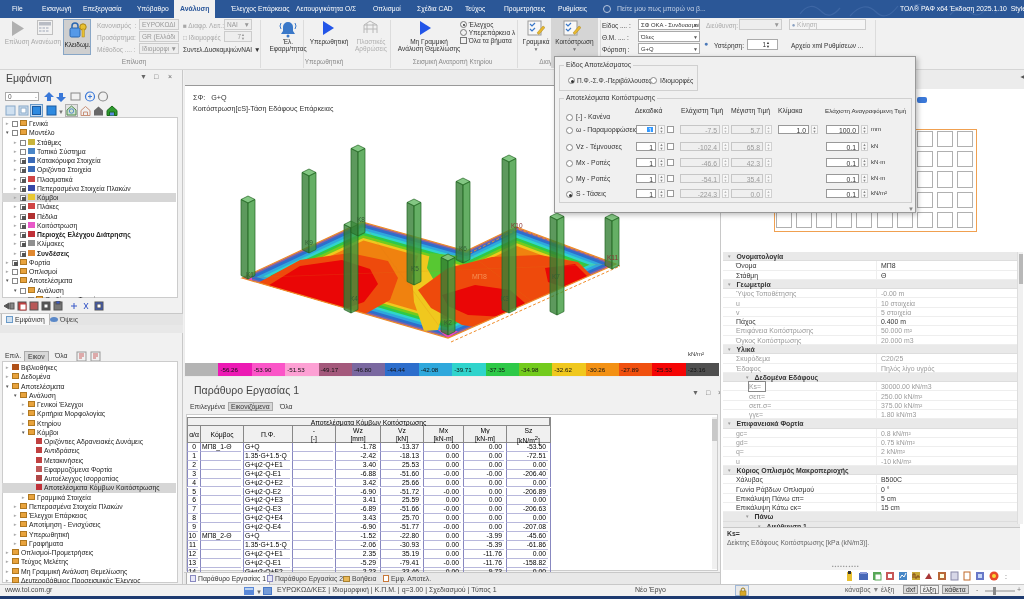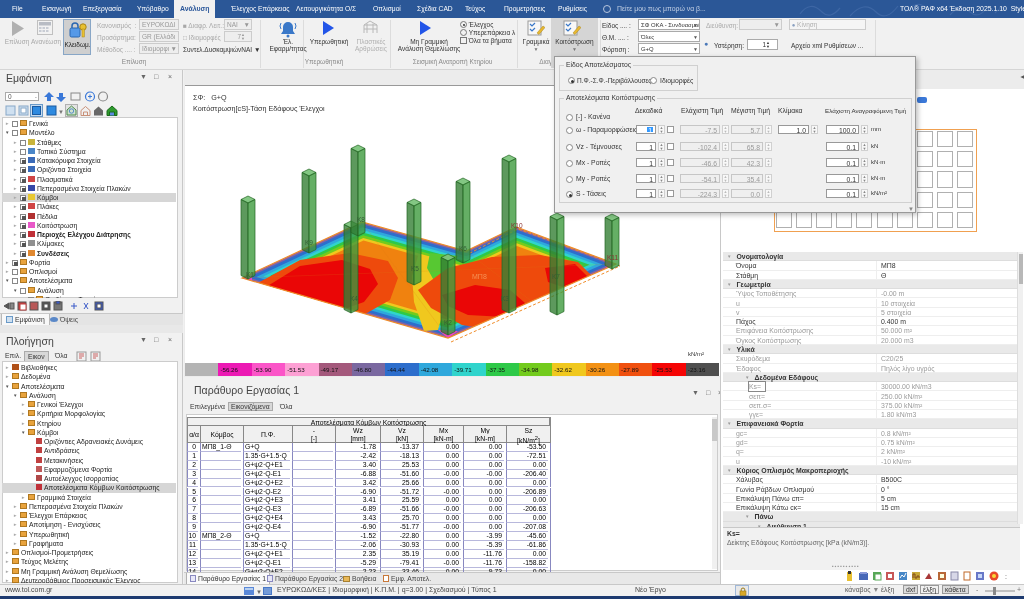--- a/index.html
+++ b/index.html
@@ -239,26 +239,20 @@
       </g>
   </svg>
 
   <div class="abs" style="left:0;top:243px;width:183px;height:12px;background:#e4e4e4;border-top:1px solid #c8c8c8">
     <div class="abs" style="left:1px;top:0px;height:12px;background:#f8f8f8;border:1px solid #b8b8b8;border-top:none;font-size:6.8px;line-height:11px;padding:0 4px;color:#333"><span style="display:inline-block;width:7px;height:7px;background:#cfe0f0;border:1px solid #6a9ac8;vertical-align:-1px;margin-right:2px"></span>Εμφάνιση</div>
     <div class="abs" style="left:46px;top:0px;height:12px;font-size:6.8px;line-height:11px;padding:0 4px;color:#444"><span style="display:inline-block;width:8px;height:5px;border-radius:50%;background:#5a88c8;vertical-align:0px;margin-right:2px"></span>Όψεις</div>
   </div>
 
   <div class="abs" style="left:0;top:255px;width:183px;height:8px;background:#e8e8e8"></div>
 
-  <div class="abs" style="left:0;top:263px;width:183px;height:17px;">
-    <div class="abs" style="left:6px;top:2px;font-size:10.5px;color:#444">Πλοήγηση</div>
-    <div class="abs" style="left:140px;top:3px;font-size:7px;color:#666">▼</div>
-    <div class="abs" style="left:154px;top:3px;font-size:7px;color:#666">□</div>
-    <div class="abs" style="left:168px;top:3px;font-size:7px;color:#666">×</div>
-  </div>
   <div class="abs" style="left:0;top:280px;width:183px;height:13px;">
     <div class="abs" style="left:2px;top:1px;font-size:6.8px;color:#333;padding:1px 3px">Επιλ.</div>
     <div class="abs" style="left:24px;top:1px;font-size:6.8px;color:#333;background:#d8d8d8;border:1px solid #aaa;padding:1px 3px">Εικον</div>
     <div class="abs" style="left:52px;top:1px;font-size:6.8px;color:#333;padding:1px 3px">Όλα</div>
     <svg class="abs" style="left:76px;top:1px" width="40" height="11">
         <rect x="1" y="1" width="9" height="9" fill="#f0f0f0" stroke="#999"></rect>
         <path d="M3,3 h5 M3,5 h5 M3,7 h3" stroke="#c04040" stroke-width="0.8"></path>
         <rect x="15" y="1" width="9" height="9" fill="#f0f0f0" stroke="#999"></rect>
         <path d="M17,3 h5 M17,5 h5 M17,7 h3" stroke="#c04040" stroke-width="0.8"></path>
       </svg>
@@ -289,21 +283,21 @@
       <div style="position:absolute;left:0px;top:196.25px;height:9.25px;width:174px;font-size:6.8px;line-height:9.25px;white-space:nowrap;overflow:hidden;"><span style="display:inline-block;width:3px"></span><span style="display:inline-block;width:6px;margin-right:1px;color:#aaa;font-size:4.5px;vertical-align:1px">►</span><span style="display:inline-block;width:7px;height:6px;background:#e8a33d;margin-right:2px;border:0.5px solid #b07820"></span><span style="color:#222">Τεύχος Μελέτης</span></div>
       <div style="position:absolute;left:0px;top:205.5px;height:9.25px;width:174px;font-size:6.8px;line-height:9.25px;white-space:nowrap;overflow:hidden;"><span style="display:inline-block;width:3px"></span><span style="display:inline-block;width:6px;margin-right:1px;color:#aaa;font-size:4.5px;vertical-align:1px">►</span><span style="display:inline-block;width:7px;height:6px;background:#e8a33d;margin-right:2px;border:0.5px solid #b07820"></span><span style="color:#222">Μη Γραμμική Ανάλυση Θεμελίωσης</span></div>
       <div style="position:absolute;left:0px;top:214.75px;height:9.25px;width:174px;font-size:6.8px;line-height:9.25px;white-space:nowrap;overflow:hidden;"><span style="display:inline-block;width:3px"></span><span style="display:inline-block;width:6px;margin-right:1px;color:#aaa;font-size:4.5px;vertical-align:1px">►</span><span style="display:inline-block;width:7px;height:6px;background:#e8a33d;margin-right:2px;border:0.5px solid #b07820"></span><span style="color:#222">Δευτεροβάθμιος Προσεισμικός Έλεγχος</span></div>
     </div>
 </div>
 
 <div class="abs" style="left:184px;top:70px;width:536px;height:514px;background:#ececec">
   <div class="abs" style="left:1px;top:15px;width:535px;height:291px;background:#fff;border-top:1px solid #999"></div>
 </div>
 <div class="abs" style="left:193px;top:93px;font-size:7.2px;color:#333">ΣΦ:&nbsp;&nbsp;&nbsp;G+Q</div>
-<div class="abs" style="left:193px;top:104px;font-size:7.2px;color:#333">Κοιτόστρωση[cS]-Τάση Εδάφους Έλεγχοι</div>
+<div class="abs" style="left:193px;top:104px;font-size:7.2px;color:#333">Κοιτόστρωση[cS]-Τάση Εδάφους Επάρκειας</div>
 <svg width="533" height="291" viewBox="0 0 533 291" style="position:absolute;left:185px;top:85px">
 <g transform="translate(-185,-85)">
 <polygon points="242.0,278.0 448.0,338.0 616.0,264.0 516.0,227.0 466.0,251.0 362.0,222.0 242.0,278.0" fill="#8a62a0"></polygon>
 <polygon points="248.2,277.5 447.8,335.7 610.1,264.2 516.1,229.4 466.2,253.3 362.2,224.3 248.2,277.5" fill="#2d6ecc"></polygon>
 <polygon points="256.2,276.9 447.7,332.7 602.7,264.4 516.3,232.4 466.5,256.3 362.4,227.3 256.2,276.9" fill="#2fa8dc"></polygon>
 <polygon points="263.2,276.4 447.5,330.0 596.0,264.6 516.4,235.1 466.7,259.0 362.7,230.0 263.2,276.4" fill="#30d4cc"></polygon>
 <polygon points="270.3,275.8 447.3,327.4 589.4,264.8 516.5,237.8 466.9,261.6 362.9,232.6 270.3,275.8" fill="#2ec948"></polygon>
 <polygon points="277.4,275.3 447.1,324.7 582.7,265.0 516.6,240.6 467.2,264.3 363.1,235.3 277.4,275.3" fill="#73cb1d"></polygon>
 <polygon points="284.5,274.7 447.0,322.1 576.0,265.2 516.8,243.3 467.4,267.0 363.3,237.9 284.5,274.7" fill="#f0c81e"></polygon>
 <polygon points="291.5,274.2 446.8,319.4 569.4,265.4 516.9,246.0 467.6,269.6 363.5,240.6 291.5,274.2" fill="#f0820f"></polygon>

